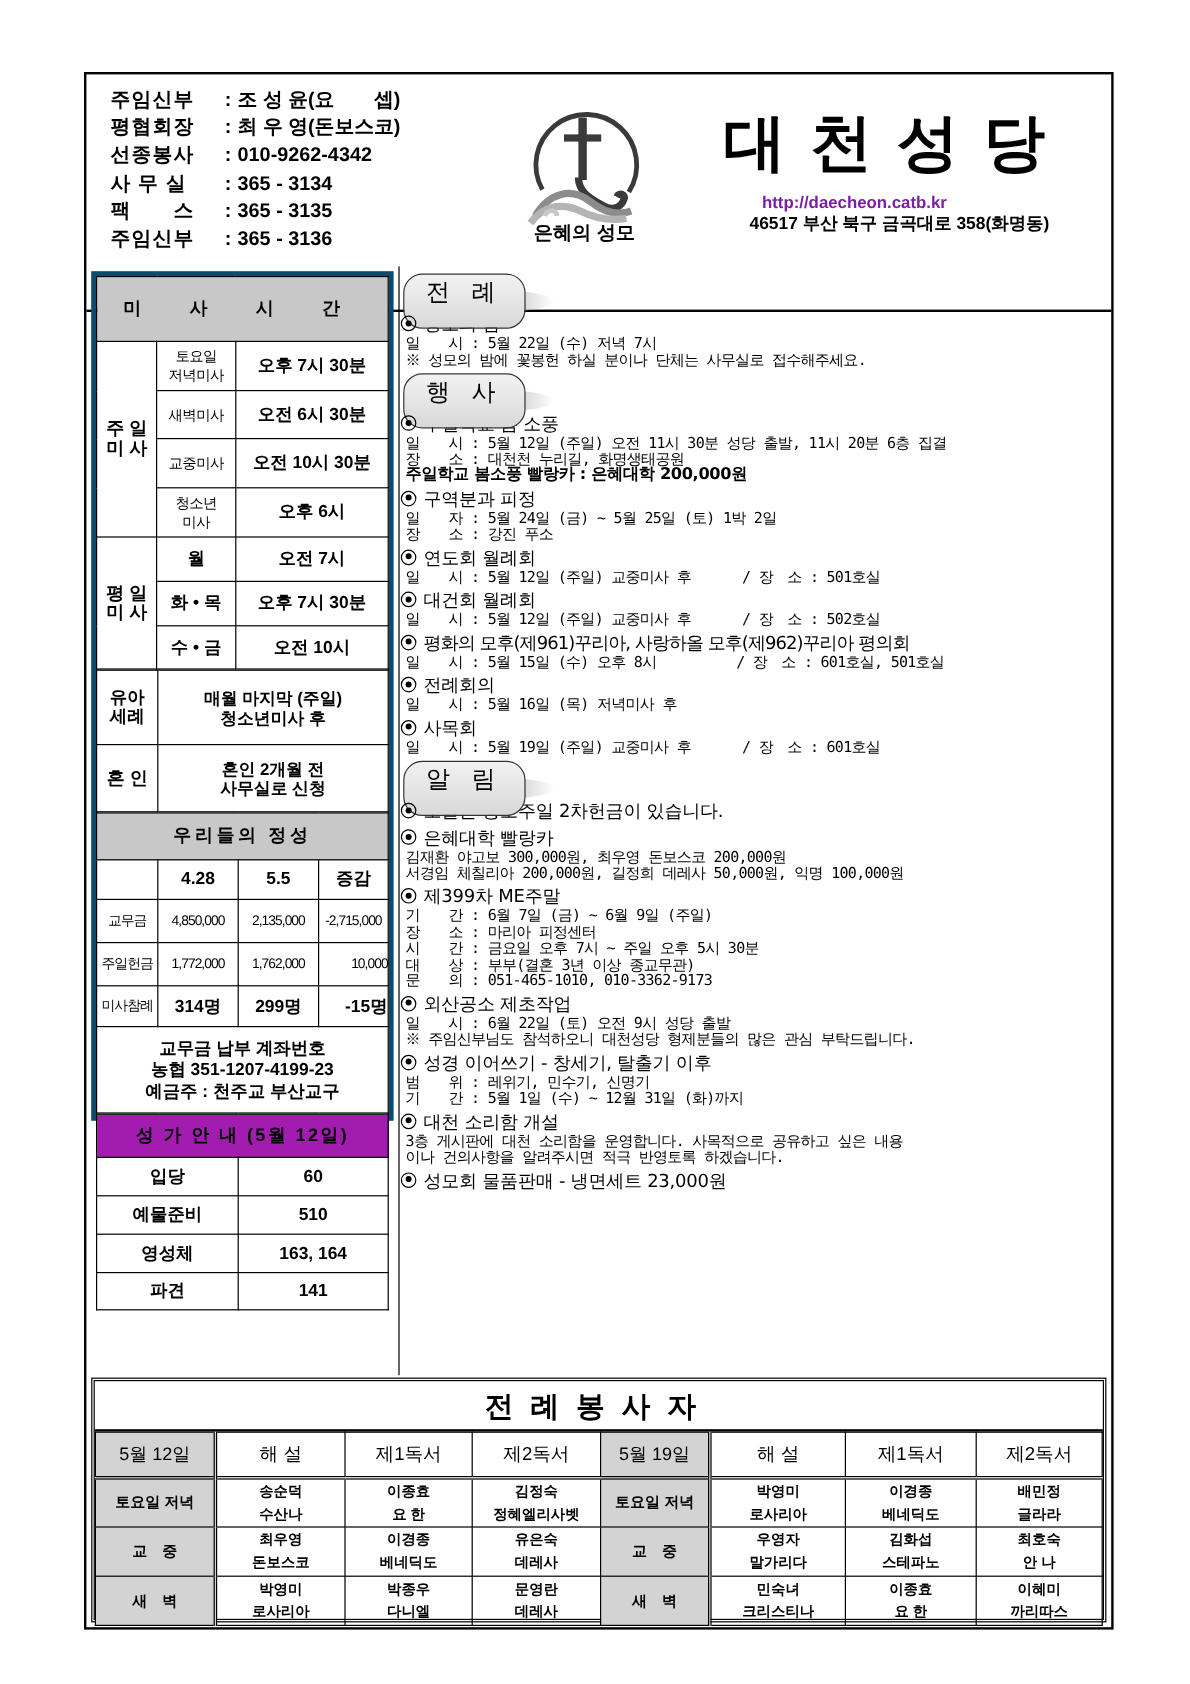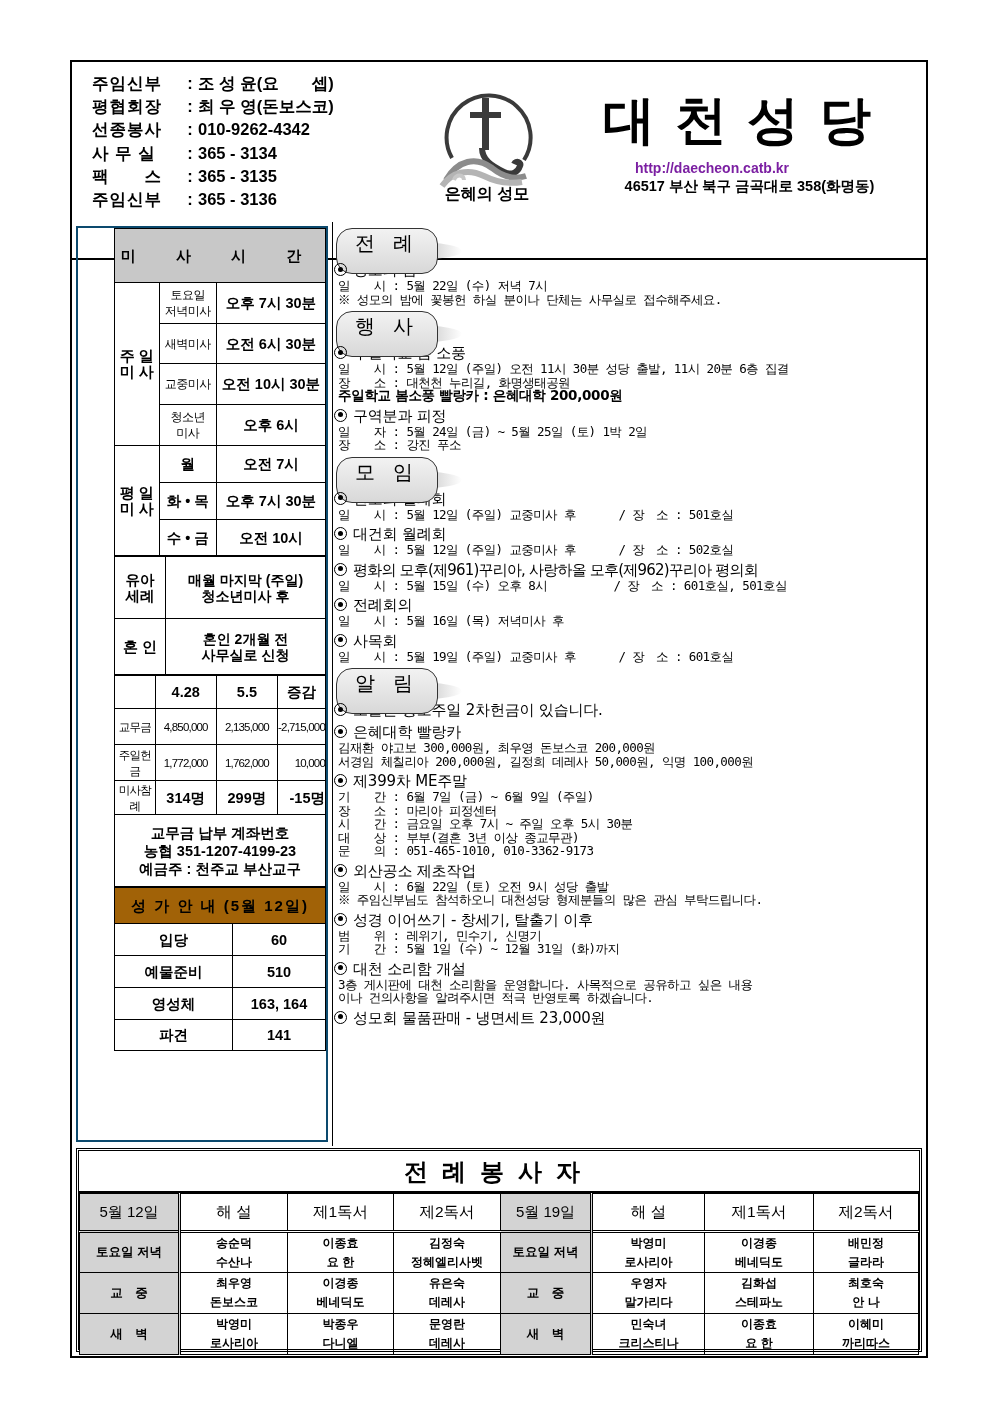--- a/index.html
+++ b/index.html
@@ -14,21 +14,21 @@
   .info-row { display: flex; white-space: nowrap; }
   .info-label { width: 90px; letter-spacing: 1px; }
   .info-sep { width: 16px; text-align: center; }
   .logo { position: absolute; left: 360px; top: 26px; width: 110px; height: 120px; }
   .logo-cap { position: absolute; left: 360px; top: 122px; width: 110px; text-align: center; font-weight: bold; font-size: 16px; font-family: "Liberation Sans", sans-serif; }
   .title { position: absolute; left: 510px; top: 28px; width: 330px; text-align: center; font-family: "DejaVu Sans", sans-serif; font-weight: bold; font-size: 52px; letter-spacing: 20px; line-height: 60px; }
   .url { position: absolute; left: 525px; top: 98px; width: 230px; text-align: center; color: #7b1fa2; font-weight: bold; font-size: 14px; font-family: "Liberation Sans", sans-serif; }
   .addr { position: absolute; left: 505px; top: 115px; width: 345px; text-align: center; font-weight: bold; font-size: 14.5px; font-family: "Liberation Sans", sans-serif; }
 
   
-  .left { position: absolute; left: 4px; top: 164px; width: 252px; height: 916px; border: 2px solid #0c4a6e; padding-left: 36px; }
+  .left { position: absolute; left: 4px; top: 164px; width: 252px; height: 708px; border: 4px solid #0c4a6e; }
   .vdiv { position: absolute; left: 260px; top: 160px; width: 1px; height: 924px; background: #000; }
   table { border-collapse: collapse; width: 100%; }
   .lt td { border: 1px solid #000; text-align: center; vertical-align: middle; font-family: "Liberation Sans", sans-serif; font-weight: bold; font-size: 14.5px; line-height: 16px; }
   .lt .hd { background: #c8c8c8; font-size: 15px; letter-spacing: 2px; }
   .lt .sub { font-size: 12px; font-weight: normal; letter-spacing: -0.5px; }
   .lt .num { font-size: 11.5px; font-weight: normal; letter-spacing: -0.8px; }
 
   
   .right { position: absolute; left: 262px; top: 166px; width: 590px; height: 914px; font-family: "DejaVu Sans", sans-serif; }
   .badge-wrap { position: relative; height: 34px; margin-left: 2px; }
@@ -177,20 +177,23 @@
       </table>
 
     <table class="lt">
       <colgroup>
           <col style="width:51px">
           <col style="width:67px">
           <col style="width:67px">
           <col>
         </colgroup>
       <tbody>
+          <tr>
+            <td colspan="4" class="hd" style="height:39px; letter-spacing:3px">우리들의 정성</td>
+          </tr>
       <tr style="height:33px">
         <td></td>
         <td>4.28</td>
         <td>5.5</td>
         <td>증감</td>
       </tr>
       <tr style="height:36px">
         <td class="num">교무금</td>
         <td class="num">4,850,000</td>
         <td class="num">2,135,000</td>
@@ -218,21 +221,21 @@
     </tbody>
       </table>
 
     <table class="lt">
       <colgroup>
           <col style="width:118px">
           <col>
         </colgroup>
       <tbody>
           <tr>
-            <td colspan="2" class="hd" style="height:36px; background:#a16207">성 가 안 내 (5월 12일)</td>
+            <td colspan="2" class="hd" style="height:36px; background:#a21caf">성 가 안 내 (5월 12일)</td>
           </tr>
       <tr style="height:32px">
             <td>입당</td>
             <td>60</td>
           </tr>
       <tr style="height:32px">
             <td>예물준비</td>
             <td>510</td>
           </tr>
       <tr style="height:32px">
@@ -265,24 +268,20 @@
     <div class="item-title"><span class="bullet"></span><span>주일학교 봄 소풍</span></div>
     <div class="det">일　　시 :  5월 12일 (주일) 오전 11시 30분 성당 출발, 11시 20분 6층 집결</div>
     <div class="det">장　　소 : 대천천 누리길, 화명생태공원</div>
     <div class="det bold">주일학교 봄소풍 빨랑카 :  은혜대학 200,000원</div>
     <div class="gap"></div>
     <div class="item-title"><span class="bullet"></span><span>구역분과 피정</span></div>
     <div class="det">일　　자 : 5월 24일 (금) ~ 5월 25일 (토)  1박 2일</div>
     <div class="det">장　　소 : 강진 푸소</div>
     <div class="gap"></div>
 
-    <div class="badge-wrap">
-        <div class="badge-shadow"></div>
-        <div class="badge">모임</div>
-      </div>
     <div class="item-title"><span class="bullet"></span><span>연도회 월례회</span></div>
     <div class="det">일　　시 : 5월 12일 (주일) 교중미사 후　　　 / 장　소 : 501호실</div>
     <div class="gap"></div>
     <div class="item-title"><span class="bullet"></span><span>대건회 월례회</span></div>
     <div class="det">일　　시 : 5월 12일 (주일) 교중미사 후　　　 / 장　소 : 502호실</div>
     <div class="gap"></div>
     <div class="item-title" style="letter-spacing:-0.8px"><span class="bullet"></span><span>평화의 모후(제961)꾸리아, 사랑하올 모후(제962)꾸리아 평의회</span></div>
     <div class="det">일　　시 : 5월 15일 (수) 오후 8시　　　　　 / 장　소 : 601호실, 501호실</div>
     <div class="gap"></div>
     <div class="item-title"><span class="bullet"></span><span>전례회의</span></div>

